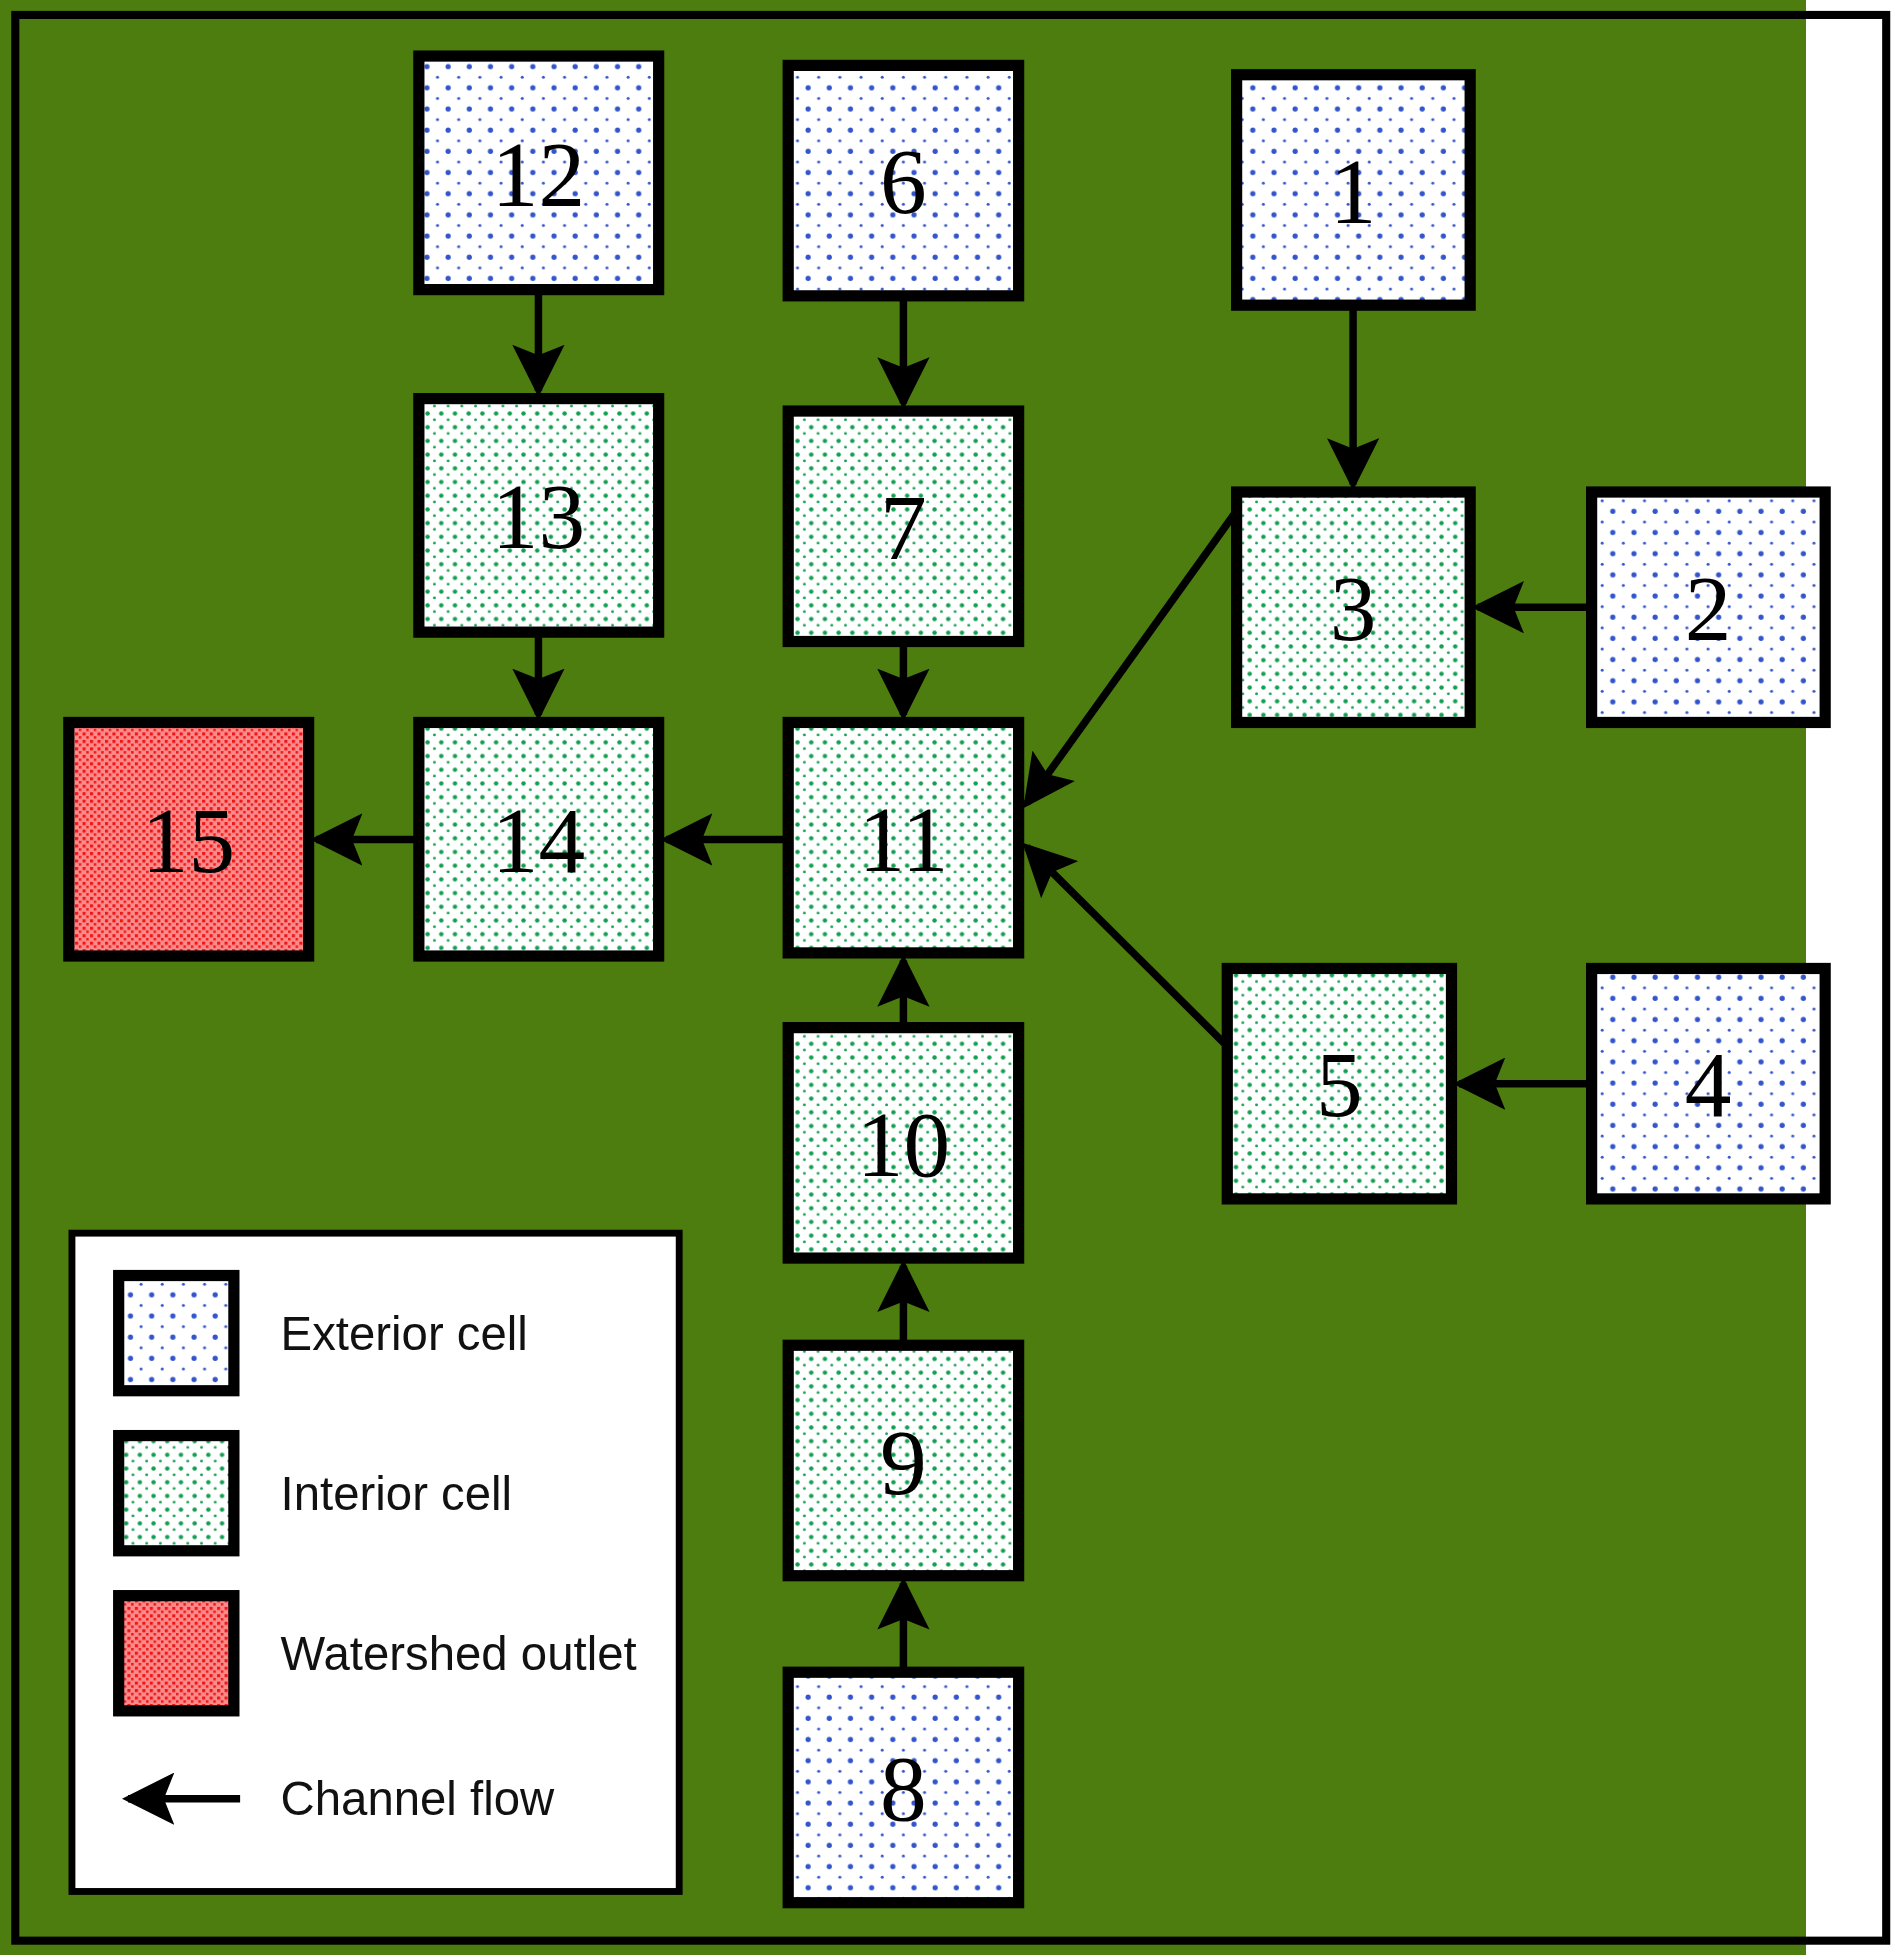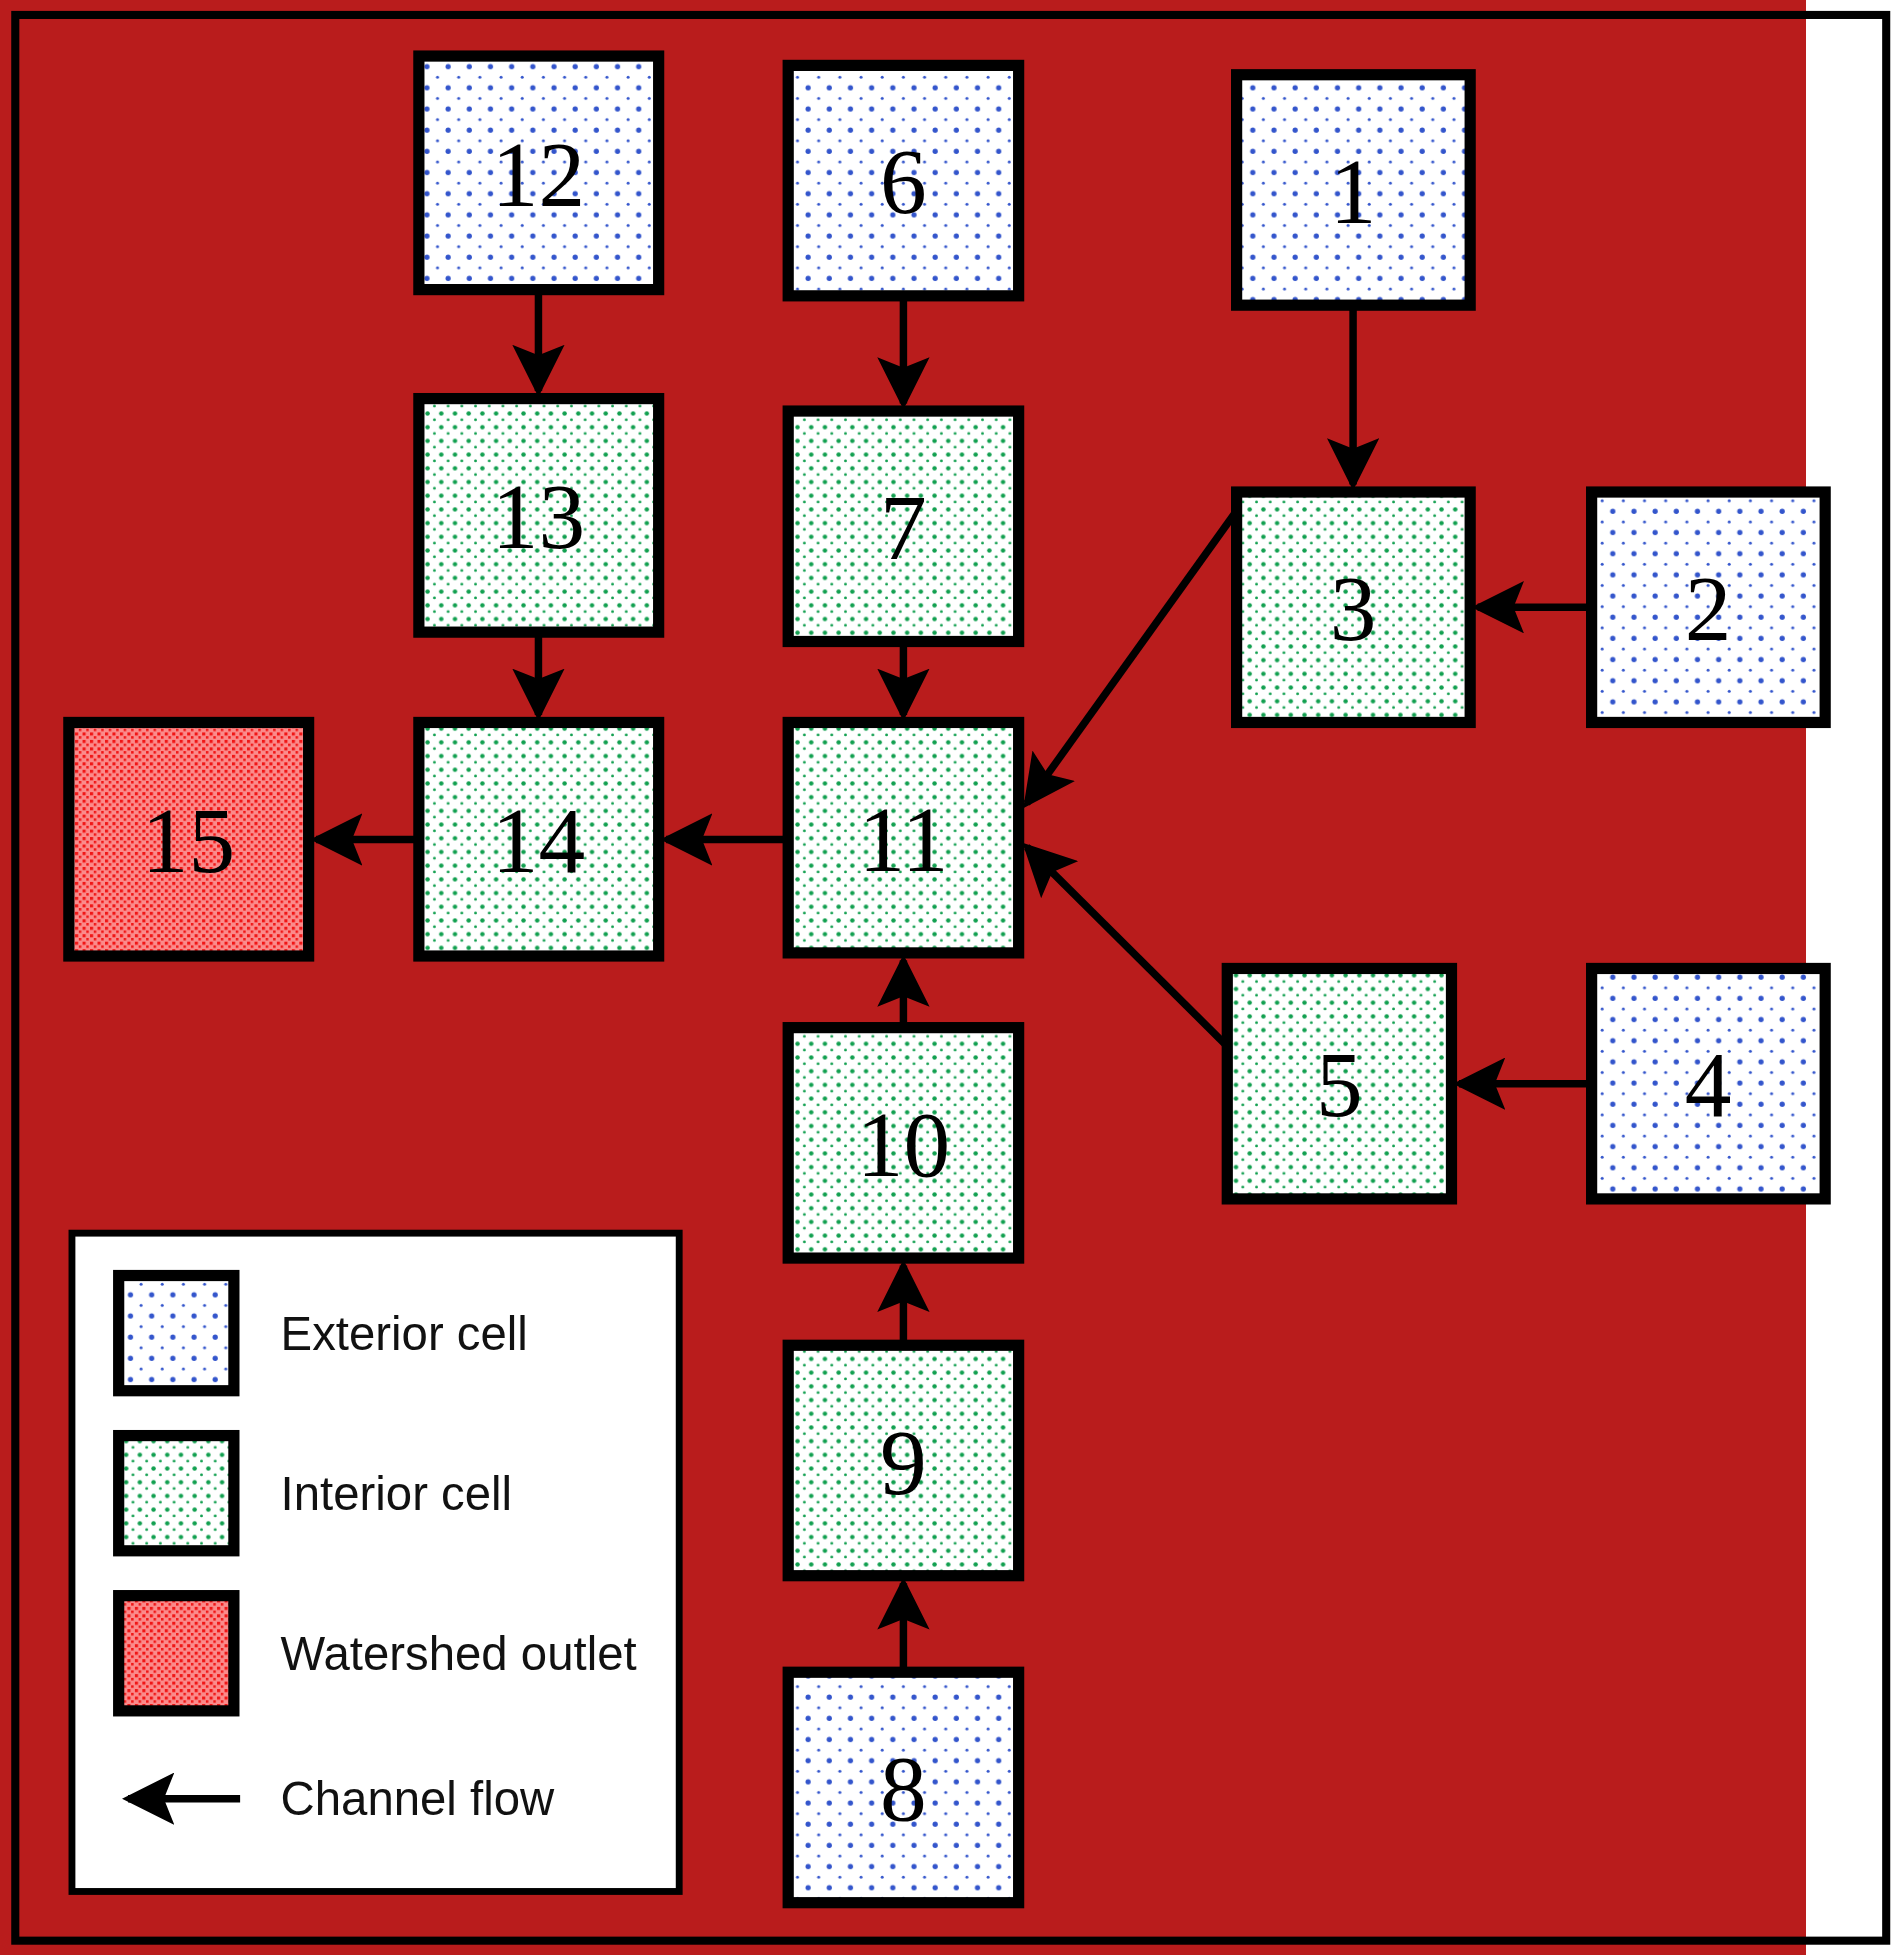--- a/index.html
+++ b/index.html
@@ -10,21 +10,21 @@
   body {
     width: 1899px;
     height: 1955px;
     font-family: "Liberation Sans", sans-serif;
     overflow: hidden;
   }
   #diagram-root {
     position: relative;
     width: 1806px;
     height: 1955px;
-    background: #b91c1c;
+    background: #4d7c0f;
   }
   svg.canvas {
     position: absolute;
     top: 0;
     left: 0;
     width: 1899px;
     height: 1955px;
     display: block;
   }
   .cell-label {

